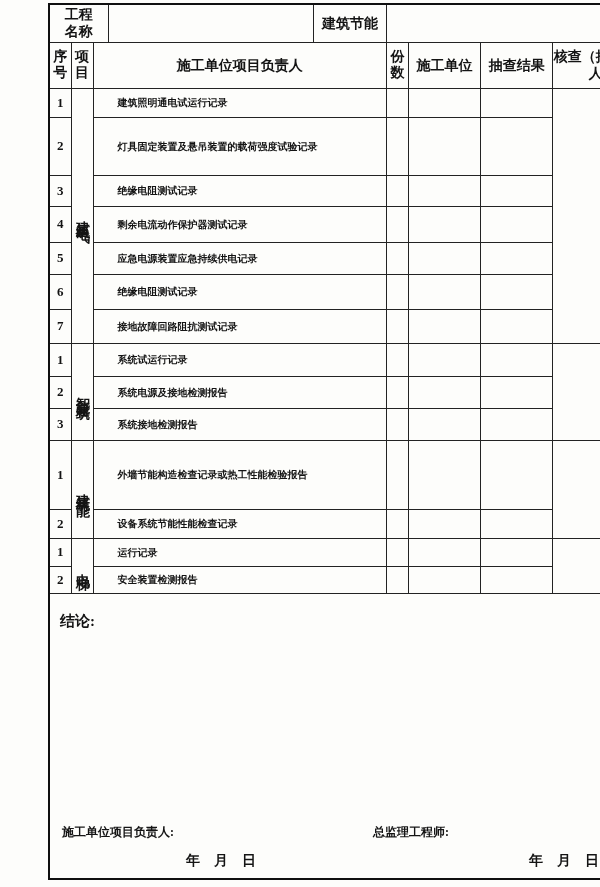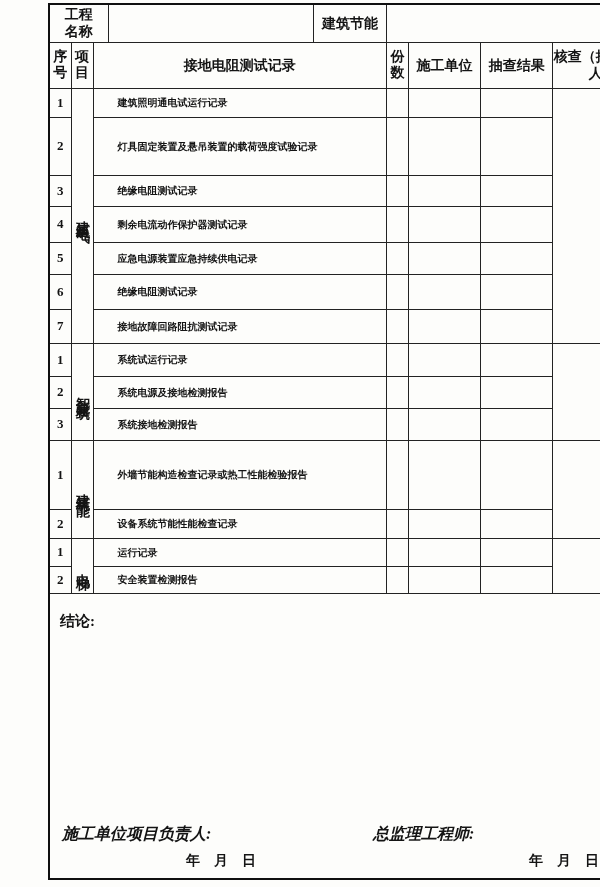--- a/index.html
+++ b/index.html
@@ -59,23 +59,22 @@
   .blank-cell{ }
   
   .bottom-cell{ vertical-align:top; text-align:left;border-radius:8px; }
   .bottom-inner{ position:relative; width:100%; height:284px; }
   .conclusion{
     position:absolute; top:18px; left:10px;
     font-size:15px; font-weight:700;
   }
   .sig{
     position:absolute;
-    font-size:16px; font-weight:700;
+    font-size:12px; font-weight:700;
     white-space:pre;
-    font-style:italic;
   }
   .sig-contractor{ left:12px;  top:230px; }
   .sig-supervisor{ left:323px; top:230px; }
   .date{ font-size:14px; font-weight:700; white-space:pre; position:absolute; }
   .date-left{  left:136px; top:258px; }
   .date-right{ left:479px; top:258px; }
 </style>
 </head>
 <body>
 
@@ -97,21 +96,21 @@
         <tr style="height:38px">
       <td colspan="3" class="hd-label"><span class="wrap2">工程名称</span></td>
       <td class="blank-cell"></td>
       <td class="hd-label">建筑节能</td>
       <td colspan="4" class="blank-cell"></td>
     </tr>
 
     <tr style="height:46px">
       <td class="col-head"><span class="wrap1">序号</span></td>
       <td class="col-head"><span class="wrap1">项目</span></td>
-      <td colspan="3" class="col-head">接地电阻测试记录</td>
+      <td colspan="3" class="col-head">施工单位项目负责人</td>
       <td class="col-head"><span class="wrap1">份数</span></td>
       <td class="col-head">施工单位</td>
       <td class="col-head">抽查结果</td>
       <td class="col-head">核查（抽查）人</td>
     </tr>
 
     <tr style="height:29px">
       <td class="c-seq">1</td>
       <td class="c-cat" rowspan="7">
             <div class="vert">建筑电气</div>

